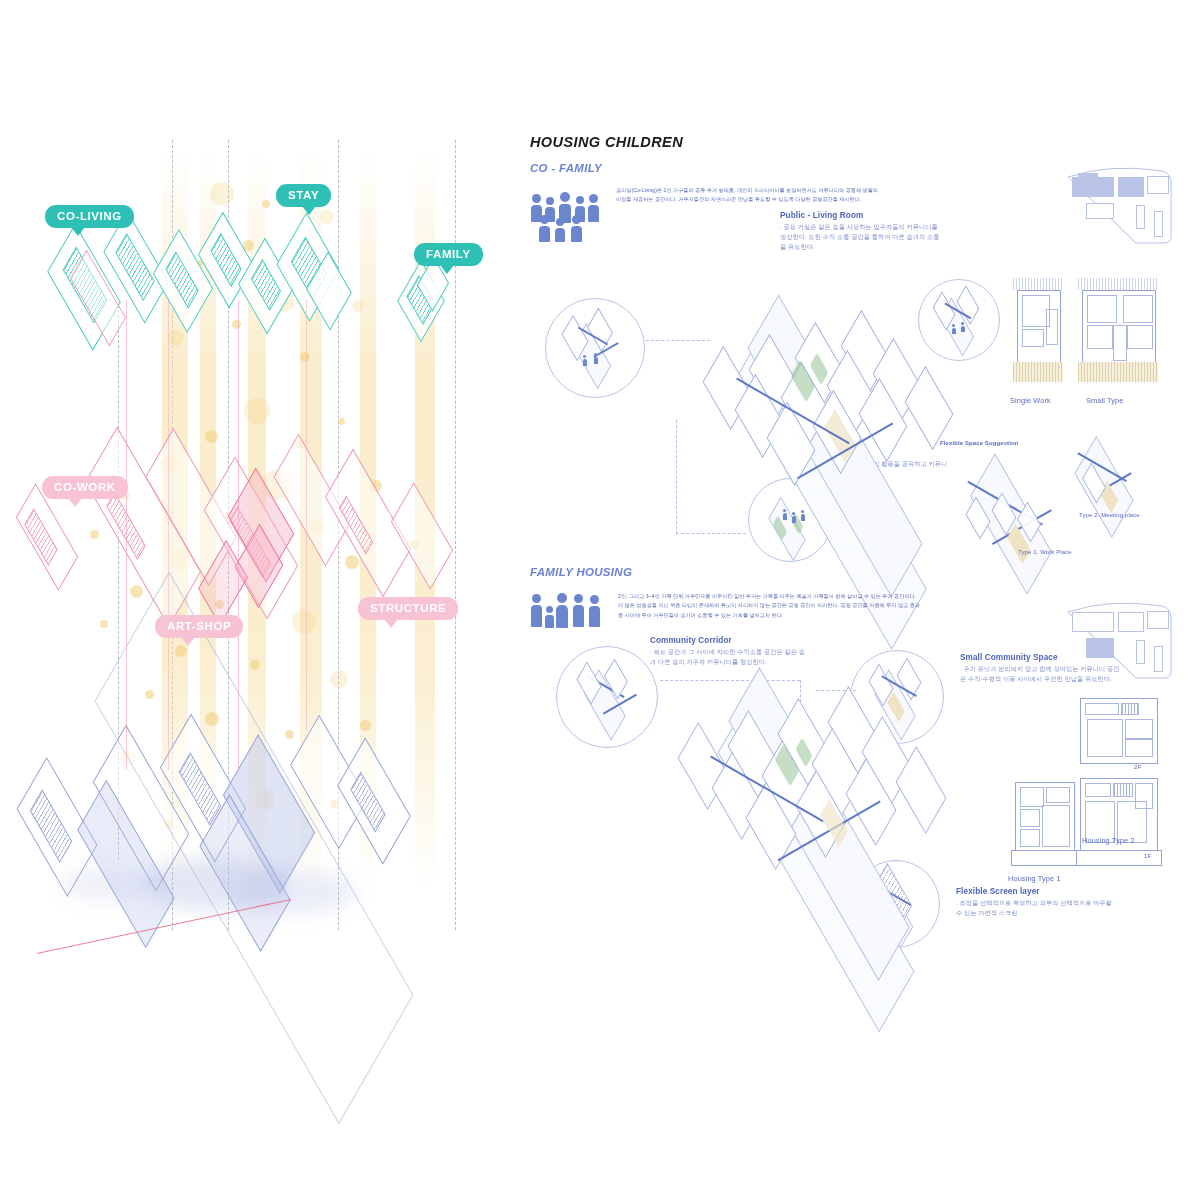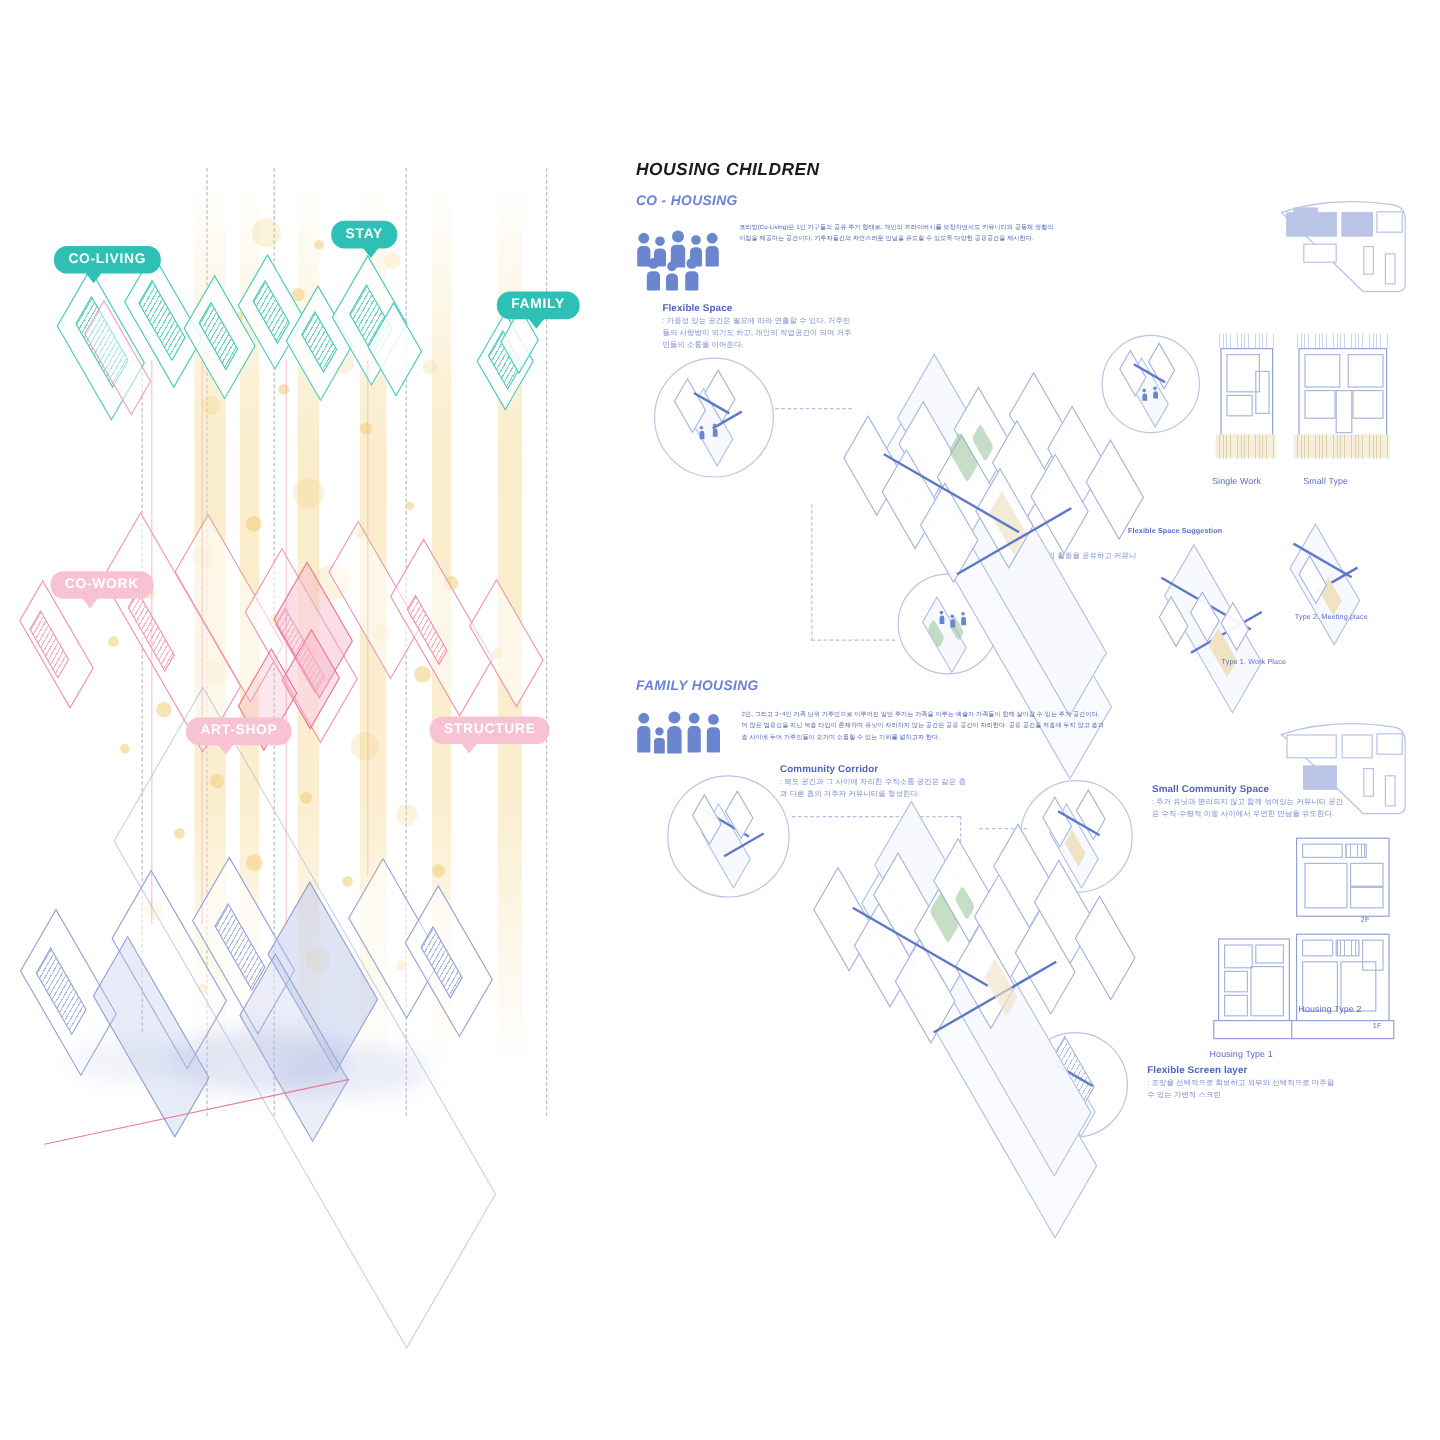--- a/index.html
+++ b/index.html
@@ -236,36 +236,36 @@
     <div class="lbl" style="left:414px;top:243px;background:#2ec0b4;">
       <span>FAMILY</span>
       <span class="tail" style="border-top:9px solid #2ec0b4;"></span>
     </div>
 
     <div class="lbl" style="left:42px;top:476px;background:#f7c3d2;">
       <span>CO-WORK</span>
       <span class="tail" style="border-top:9px solid #f7c3d2;"></span>
     </div>
 
-    <div class="lbl" style="left:155px;top:598px;background:#f7c3d2;">
+    <div class="lbl" style="left:155px;top:615px;background:#f7c3d2;">
       <span>ART-SHOP</span>
       <span class="tail" style="border-top:9px solid #f7c3d2;"></span>
     </div>
 
     <div class="lbl" style="left:358px;top:597px;background:#f7c3d2;">
       <span>STRUCTURE</span>
       <span class="tail" style="border-top:9px solid #f7c3d2;"></span>
     </div>
   </div>
 
   <div class="right-panel">
 
     <div class="sec-title" style="left:10px;top:134px;">HOUSING CHILDREN</div>
 
-    <div class="sub-title" style="left:10px;top:162px;">CO - HOUSING</div>
+    <div class="sub-title" style="left:10px;top:162px;">CO - FAMILY</div>
 
     <div class="people" style="left:10px;top:188px;width:76px;height:50px;">
       <div class="person" style="left:2px;top:6px;width:9px;height:9px;border-radius:50%;"></div>
       <div class="person" style="left:1px;top:17px;width:11px;height:17px;border-radius:4px 4px 1px 1px;"></div>
       <div class="person" style="left:16px;top:9px;width:8px;height:8px;border-radius:50%;"></div>
       <div class="person" style="left:15px;top:19px;width:10px;height:15px;border-radius:4px 4px 1px 1px;"></div>
       <div class="person" style="left:30px;top:4px;width:10px;height:10px;border-radius:50%;"></div>
       <div class="person" style="left:29px;top:16px;width:12px;height:19px;border-radius:4px 4px 1px 1px;"></div>
       <div class="person" style="left:46px;top:8px;width:8px;height:8px;border-radius:50%;"></div>
       <div class="person" style="left:45px;top:18px;width:10px;height:16px;border-radius:4px 4px 1px 1px;"></div>
@@ -288,25 +288,25 @@
       </svg>
       <div class="blk on" style="left:32px;top:22px;width:40px;height:18px;"></div>
       <div class="blk on" style="left:38px;top:18px;width:18px;height:6px;"></div>
       <div class="blk on" style="left:78px;top:22px;width:24px;height:18px;"></div>
       <div class="blk" style="left:107px;top:21px;width:20px;height:16px;"></div>
       <div class="blk" style="left:46px;top:48px;width:26px;height:14px;"></div>
       <div class="blk" style="left:96px;top:50px;width:7px;height:22px;"></div>
       <div class="blk" style="left:114px;top:56px;width:7px;height:24px;"></div>
     </div>
 
-    <div class="callout" style="left:32px;top:252px;">
-      <div class="ch">Flexible Space</div>
-      <div class="cb">: 가용성 있는 공간은 필요에 따라 연출할 수 있다. 거주민들의 사랑방이 되기도 하고, 개인의 작업공간이 되며 거주민들의 소통을 이어준다.</div>
-    </div>
-
+
+    <div class="callout" style="left:260px;top:211px;">
+      <div class="ch">Public - Living Room</div>
+      <div class="cb">: 공용 거실은 같은 층을 사용하는 입주자들의 커뮤니티를 생성한다. 또한 수직 소통 공간을 통하여 다른 층과의 소통을 유도한다.</div>
+    </div>
 
     <div class="callout" style="left:270px;top:448px;">
       <div class="ch">Public Garden</div>
       <div class="cb" style="padding-left:12px;">: 공용 텃밭을 일구며 하나의 활동을 공유하고 커뮤니티를 생성한다.</div>
     </div>
 
     <div class="bubble" style="left:25px;top:298px;width:98px;height:98px;">
       <div class="in">
         <div class="iso-floor" style="left:22px;top:44px;width:46px;height:24px;"></div>
         <div class="iso-room" style="left:14px;top:28px;width:28px;height:20px;"></div>

